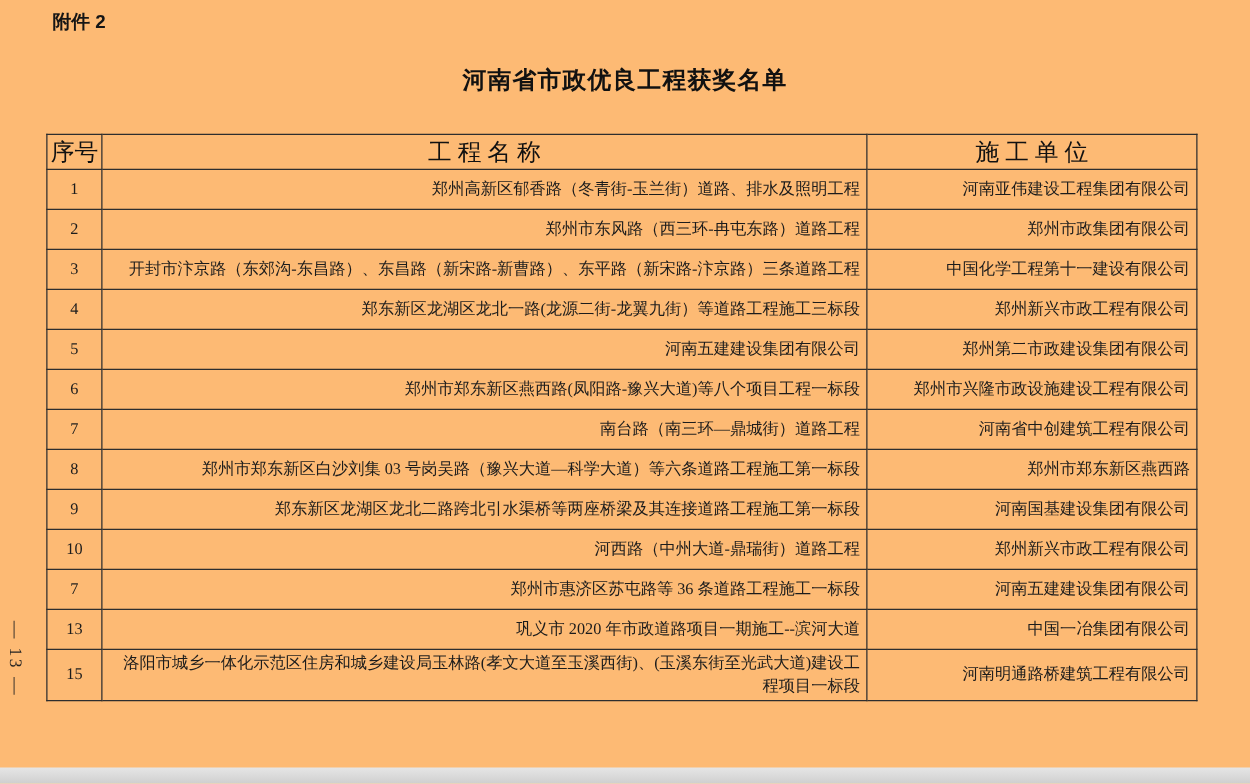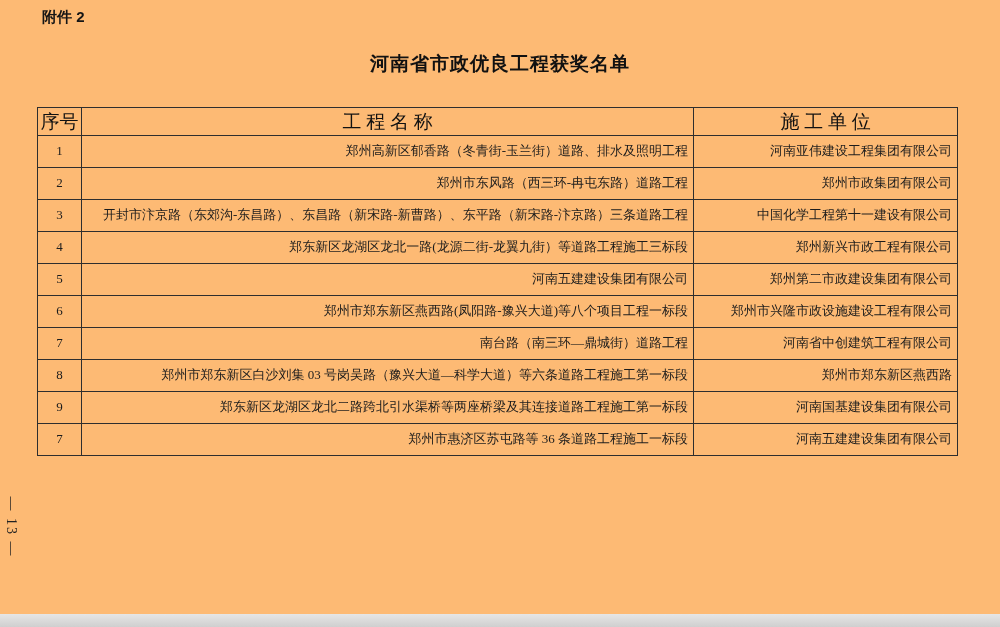--- a/index.html
+++ b/index.html
@@ -146,23 +146,38 @@
           <td class="no">8</td>
           <td class="project">郑州市郑东新区白沙刘集 03 号岗吴路（豫兴大道—科学大道）等六条道路工程施工第一标段</td>
           <td class="contractor">郑州市郑东新区燕西路</td>
         </tr>
         <tr>
           <td class="no">9</td>
           <td class="project">郑东新区龙湖区龙北二路跨北引水渠桥等两座桥梁及其连接道路工程施工第一标段</td>
           <td class="contractor">河南国基建设集团有限公司</td>
         </tr>
         <tr>
+          <td class="no">10</td>
+          <td class="project">河西路（中州大道-鼎瑞街）道路工程</td>
+          <td class="contractor">郑州新兴市政工程有限公司</td>
+        </tr>
+        <tr>
           <td class="no">7</td>
           <td class="project">郑州市惠济区苏屯路等 36 条道路工程施工一标段</td>
           <td class="contractor">河南五建建设集团有限公司</td>
+        </tr>
+        <tr>
+          <td class="no">13</td>
+          <td class="project">巩义市 2020 年市政道路项目一期施工--滨河大道</td>
+          <td class="contractor">中国一冶集团有限公司</td>
+        </tr>
+        <tr>
+          <td class="no">15</td>
+          <td class="project">洛阳市城乡一体化示范区住房和城乡建设局玉林路(孝文大道至玉溪西街)、(玉溪东街至光武大道)建设工程项目一标段</td>
+          <td class="contractor">河南明通路桥建筑工程有限公司</td>
         </tr>
       </tbody>
   </table>
 
   <div class="pagenum">— 13 —</div>
 
   <div class="scan-edge-bottom"></div>
 </div>
 
 </body></html>

